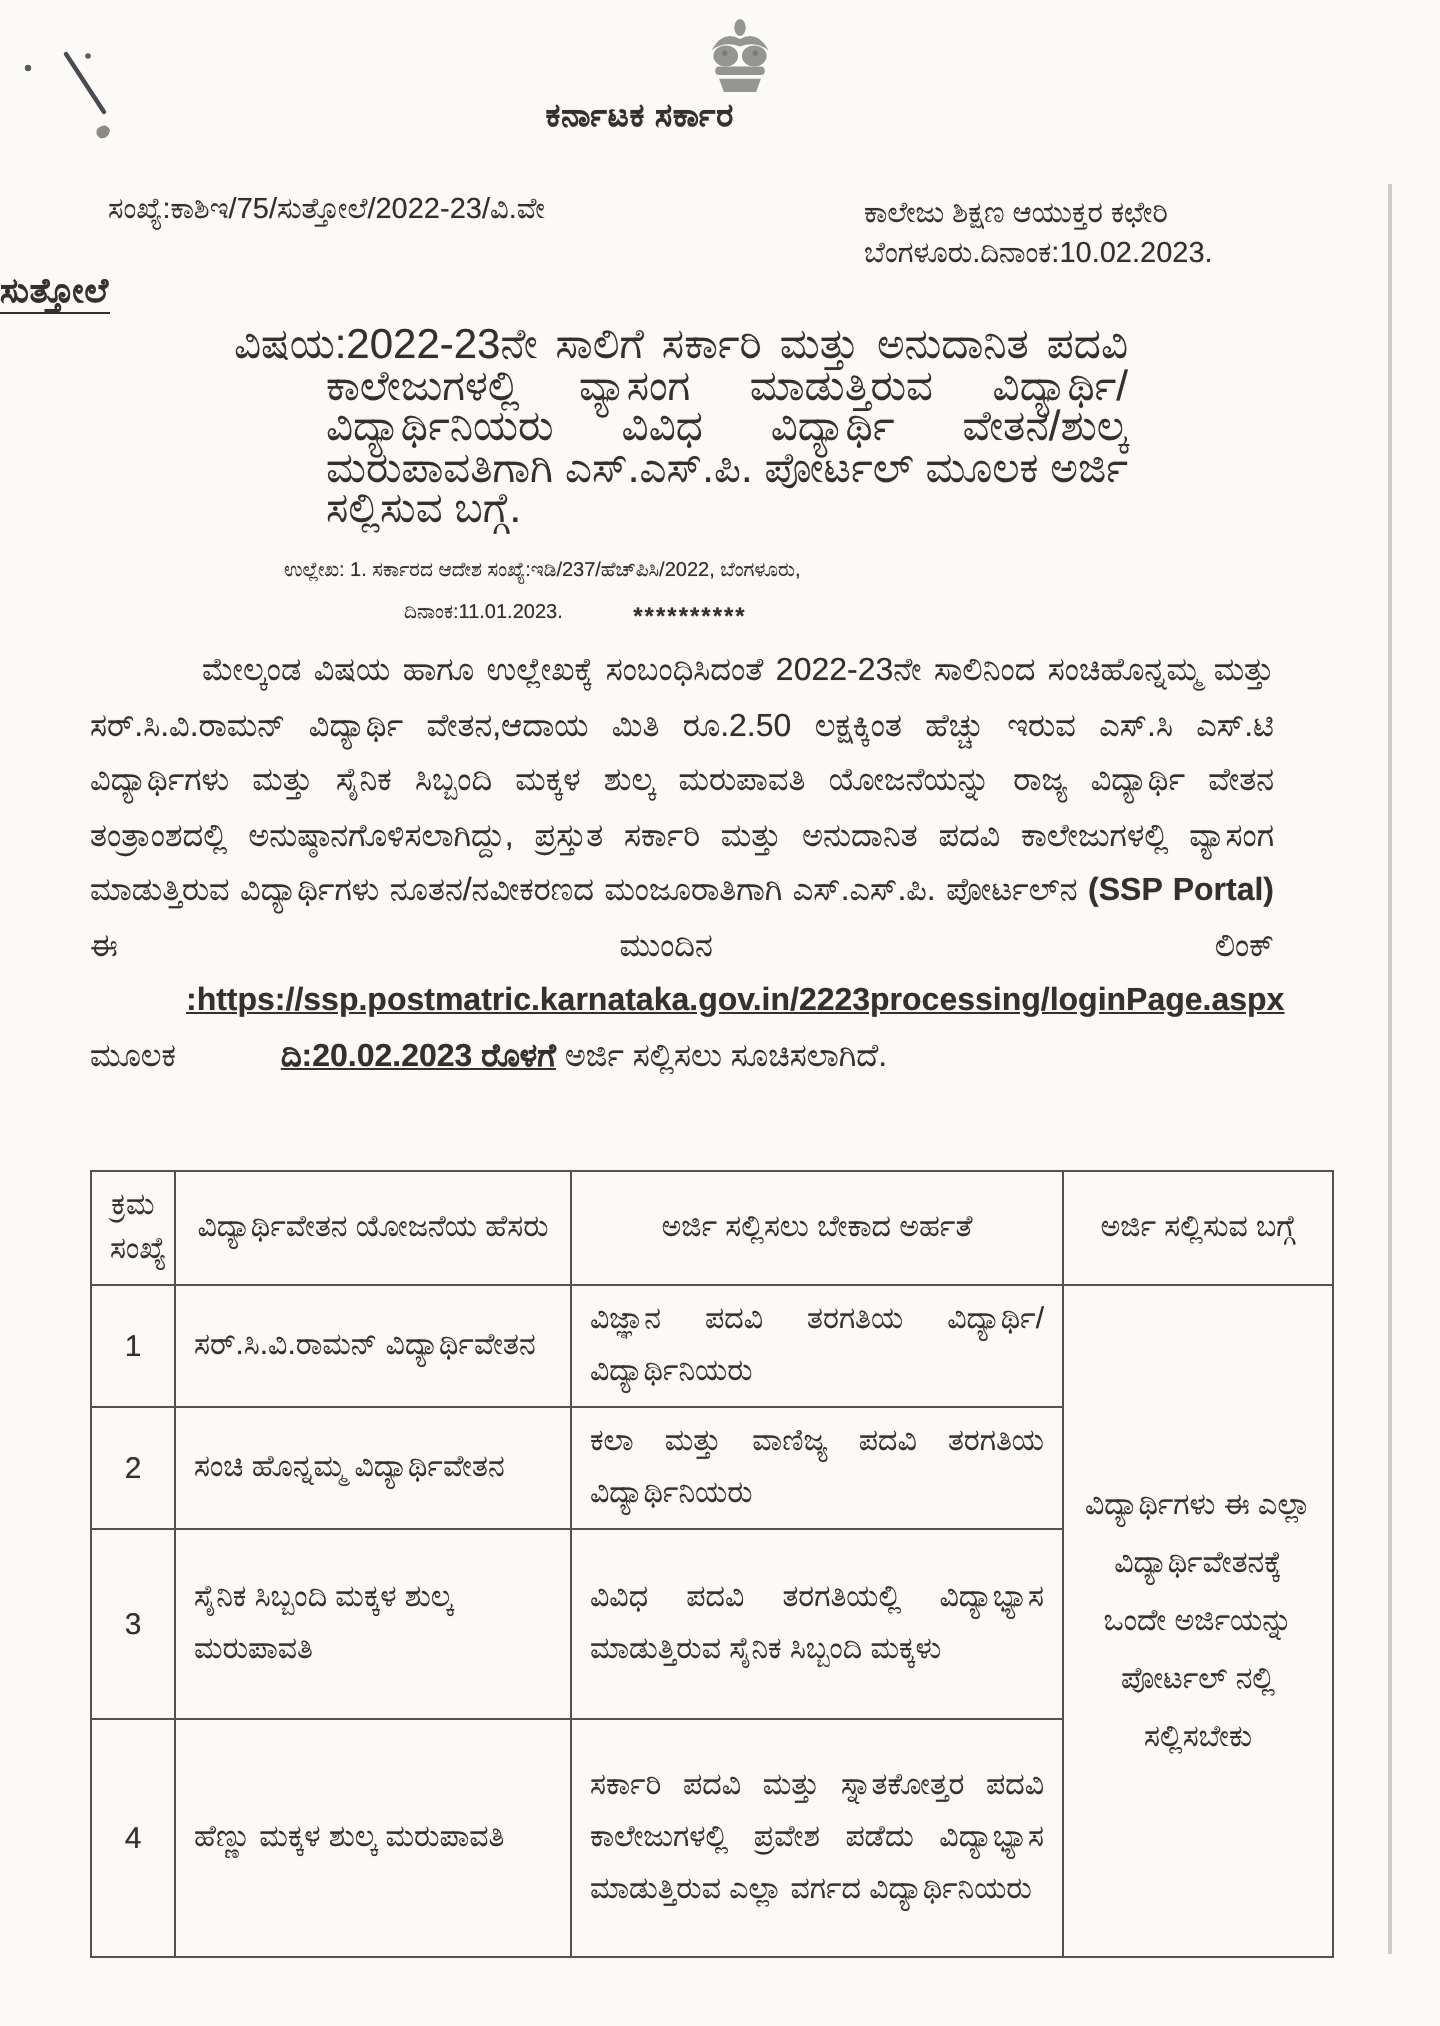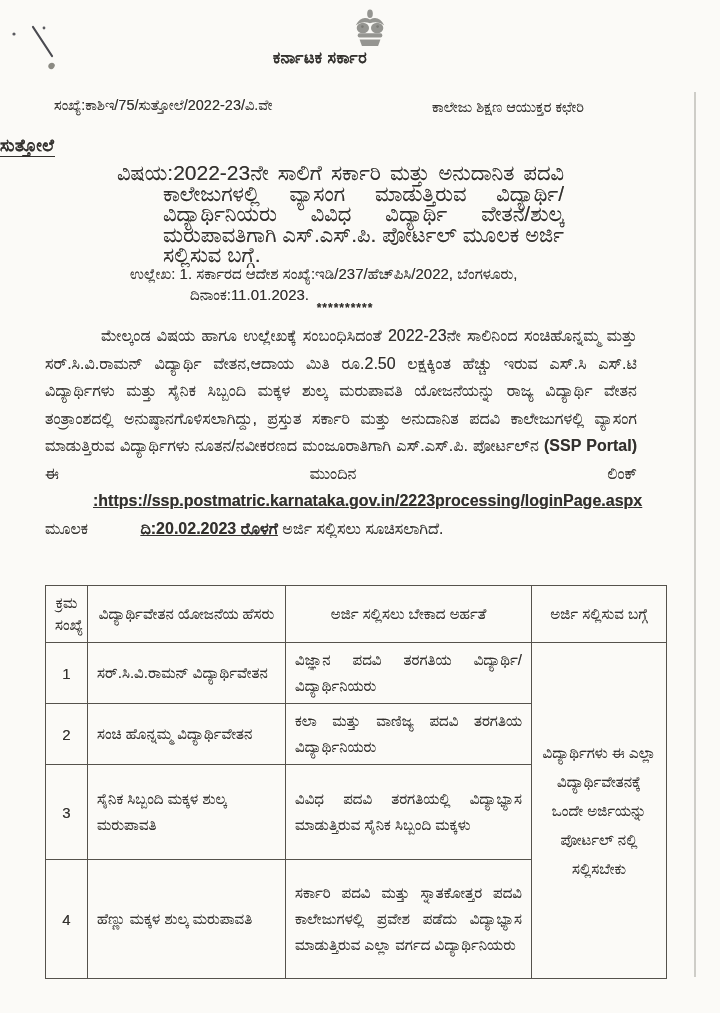--- a/index.html
+++ b/index.html
@@ -25,21 +25,21 @@
   .dept-title span{border-bottom:1.6px solid #33312e;padding-bottom:1px;}
   .ref-row{position:absolute;top:97px;left:54px;right:56px;display:flex;
     justify-content:space-between;font-size:14.5px;}
   .office{width:232px;line-height:20px;font-size:14.5px;}
   .circular-title{position:absolute;top:136px;left:0;width:690px;text-align:left;
     font-size:17px;font-weight:bold;}
   .circular-title span{border-bottom:1.6px solid #33312e;padding-bottom:1px;letter-spacing:.5px;}
   .subject{position:absolute;top:163px;left:117px;width:447px;
     font-size:21px;line-height:20.5px;text-align:justify;
     padding-left:46px;text-indent:-46px;box-sizing:border-box;margin:0;}
-  .reference{position:absolute;top:263px;left:130px;font-size:15px;line-height:21px;margin:0;}
+  .reference{position:absolute;top:263px;left:130px;font-size:10px;line-height:21px;margin:12px;}
   .reference .ref2{margin-left:60px;}
   .stars{position:absolute;top:301px;left:0;width:690px;text-align:center;
     font-size:12px;font-weight:bold;letter-spacing:1px;}
   .body-text{position:absolute;top:322px;left:45px;width:592px;margin:0;
     font-size:16px;line-height:27.5px;text-align:justify;text-indent:56px;}
   .seg-bold{font-weight:bold;}
   .seg-bold_underline{font-weight:bold;text-decoration:underline;margin-left:48px;}
   .sch-table{position:absolute;top:585px;left:45px;width:621px;
     border-collapse:collapse;table-layout:fixed;
     font-size:15px;}
@@ -83,20 +83,21 @@
     </g>
   </svg>
 
   <div class="gov-title">ಕರ್ನಾಟಕ ಸರ್ಕಾರ</div>
 
 
   <div class="ref-row">
     <div>ಸಂಖ್ಯೆ:ಕಾಶಿಇ/75/ಸುತ್ತೋಲೆ/2022-23/ವಿ.ವೇ</div>
     <div class="office">
       <div>ಕಾಲೇಜು ಶಿಕ್ಷಣ ಆಯುಕ್ತರ ಕಛೇರಿ</div>
+      <div>ಬೆಂಗಳೂರು.ದಿನಾಂಕ:10.02.2023.</div>
     </div>
   </div>
 
   <div class="circular-title">
     <span>ಸುತ್ತೋಲೆ</span>
   </div>
 
   <p class="subject"><span>ವಿಷಯ:</span><span>2022-23ನೇ ಸಾಲಿಗೆ ಸರ್ಕಾರಿ ಮತ್ತು ಅನುದಾನಿತ ಪದವಿ ಕಾಲೇಜುಗಳಲ್ಲಿ ವ್ಯಾಸಂಗ ಮಾಡುತ್ತಿರುವ ವಿದ್ಯಾರ್ಥಿ/ವಿದ್ಯಾರ್ಥಿನಿಯರು ವಿವಿಧ ವಿದ್ಯಾರ್ಥಿ ವೇತನ/ಶುಲ್ಕ ಮರುಪಾವತಿಗಾಗಿ ಎಸ್.ಎಸ್.ಪಿ. ಪೋರ್ಟಲ್ ಮೂಲಕ ಅರ್ಜಿ ಸಲ್ಲಿಸುವ ಬಗ್ಗೆ.</span></p>
 
   <p class="reference">

